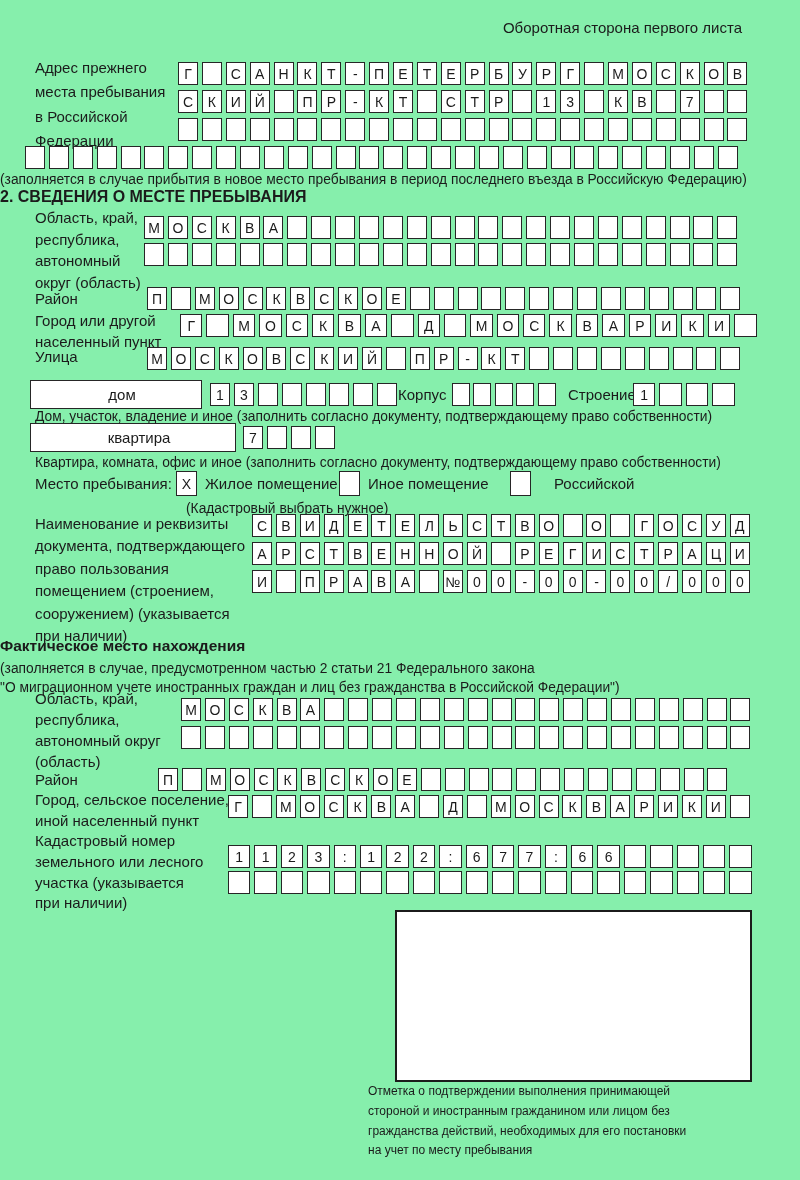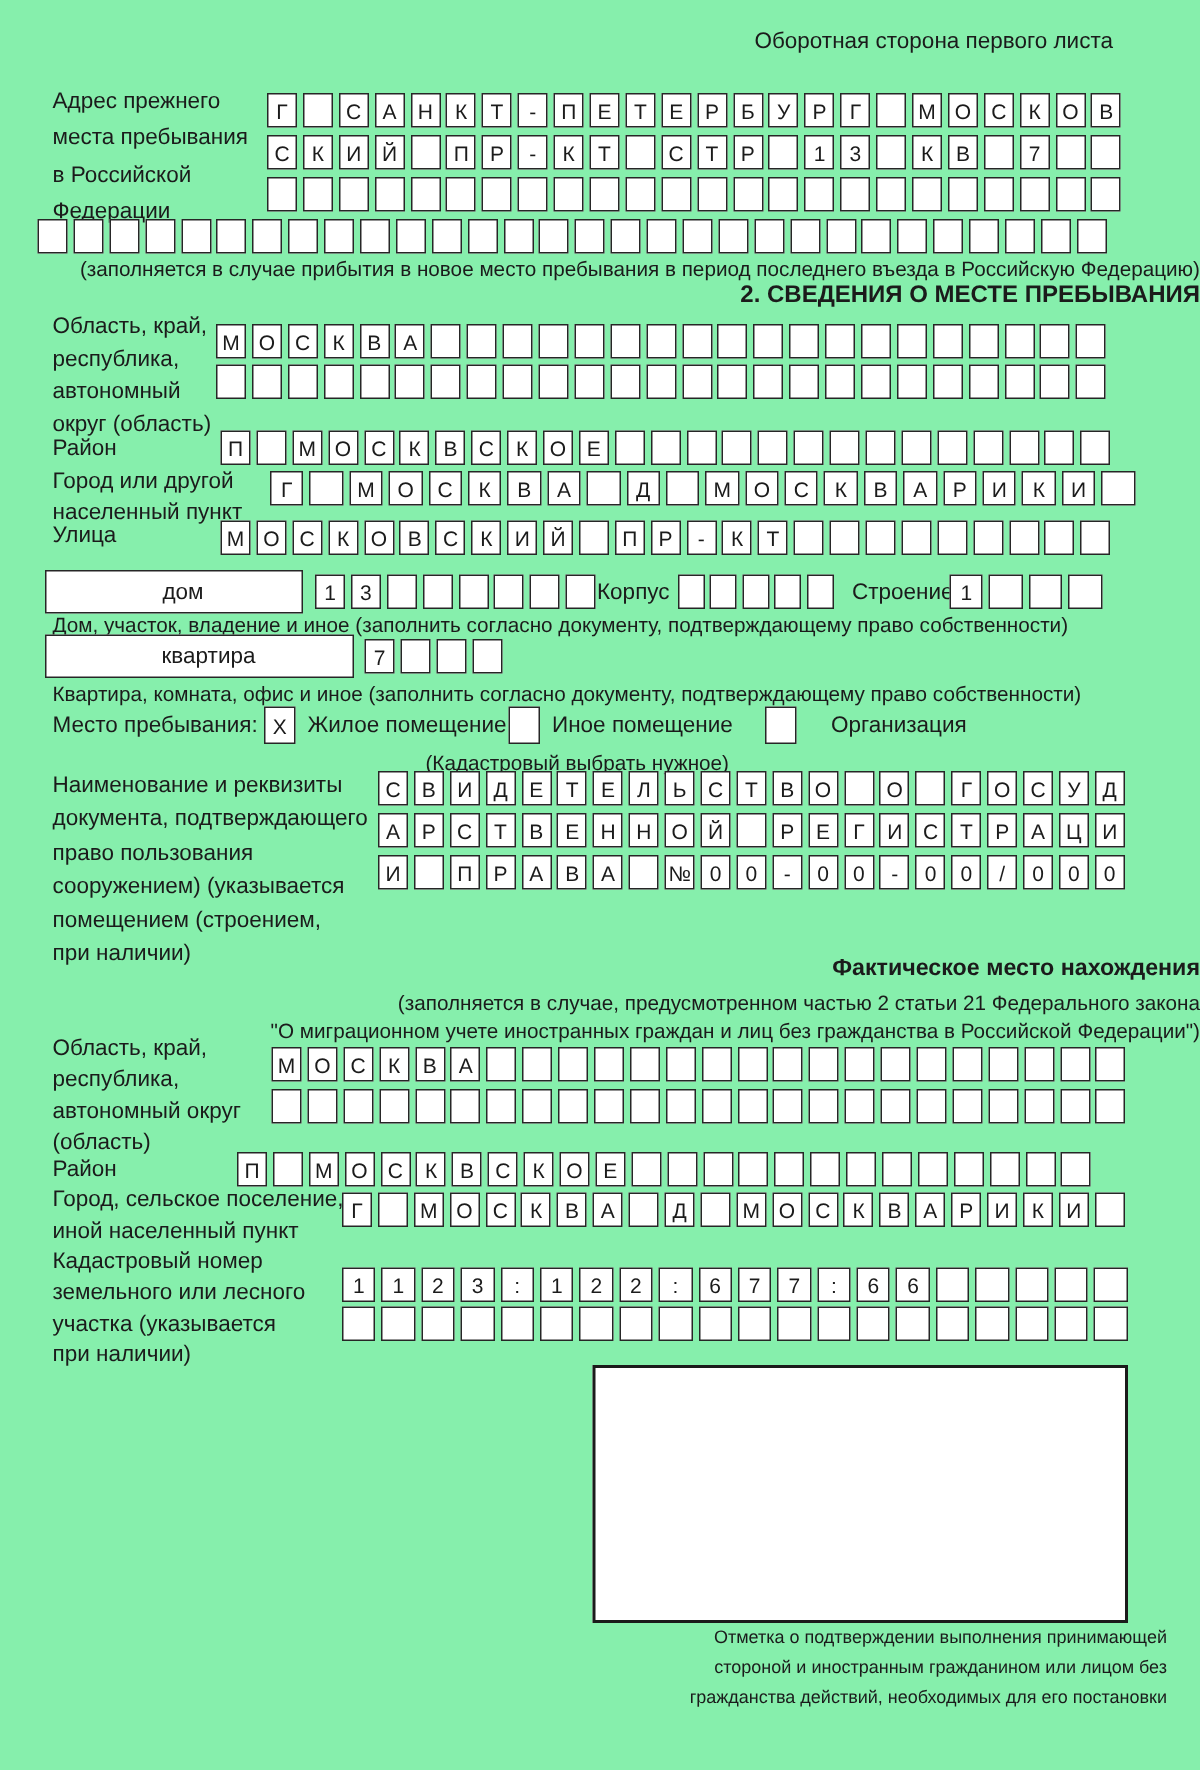--- a/index.html
+++ b/index.html
@@ -3,21 +3,21 @@
 <meta charset="utf-8">
 <style>
   html,body{margin:0;padding:0;background:#ffffff;}
   .sheet{
     position:relative;width:800px;height:1180px;background:#86efac;
     font-family:Liberation Sans, sans-serif;color:#1b1b1b;overflow:hidden;
   }
   .abs{position:absolute;}
   .lbl{font-size:15px;line-height:1.05;white-space:nowrap;}
   .note{font-size:13.8px;white-space:nowrap;}
-  .center{text-align:right;}
+  .center{text-align:left;}
   .bold{font-weight:bold;}
   .lines .ln{height:var(--lh,21.5px);}
   .cellrow{position:absolute;display:flex;}
   .cell{
     box-sizing:border-box;flex:0 0 auto;width:20px;height:23px;margin-right:3.9px;
     border:1.7px solid #262626;display:flex;align-items:center;justify-content:center;
     font-size:14px;line-height:1;background:#fff;
   }
   .cellrow.wide .cell{width:22.4px;margin-right:4px;}
   .cellrow.narrow .cell{width:18px;margin-right:3.4px;}
@@ -352,29 +352,29 @@
     <span>X</span>
   </div>
   <div class="abs lbl" style="left:205px;top:476px;">Жилое помещение</div>
   <div class="abs ckbox" style="left:339px;top:471px;">
     <span></span>
   </div>
   <div class="abs lbl" style="left:368px;top:476px;">Иное помещение</div>
   <div class="abs ckbox" style="left:510px;top:471px;">
     <span></span>
   </div>
-  <div class="abs lbl" style="left:554px;top:476px;">Организация</div>
+  <div class="abs lbl" style="left:554px;top:476px;">Российской</div>
   <div class="abs note center" style="left:186px;top:501px;width:300px;">(Кадастровый выбрать нужное)</div>
 
   <div class="abs lbl lines" style="left:35px;top:516px;--lh:22.4px;">
       <div class="ln">Наименование и реквизиты</div>
       <div class="ln">документа, подтверждающего</div>
       <div class="ln">право пользования</div>
+      <div class="ln">помещением (строением,</div>
       <div class="ln">сооружением) (указывается</div>
-      <div class="ln">помещением (строением,</div>
       <div class="ln">при наличии)</div>
     </div>
   <div class="cellrow" style="left:252px;top:514px;">
       <span class="cell">С</span>
       <span class="cell">В</span>
       <span class="cell">И</span>
       <span class="cell">Д</span>
       <span class="cell">Е</span>
       <span class="cell">Т</span>
       <span class="cell">Е</span>
@@ -609,15 +609,16 @@
       <span class="cell"></span>
       <span class="cell"></span>
       <span class="cell"></span>
     </div>
 
   <div class="abs stampbox" style="left:395px;top:910px;width:357px;height:172px;"></div>
   <div class="abs center lines" style="left:368px;top:1084px;width:410px;--lh:19.8px;font-size:12px;">
       <div class="ln">Отметка о подтверждении выполнения принимающей</div>
       <div class="ln">стороной и иностранным гражданином или лицом без</div>
       <div class="ln">гражданства действий, необходимых для его постановки</div>
+      <div class="ln">на учет по месту пребывания</div>
     </div>
 
 </div>
 
 </body></html>

